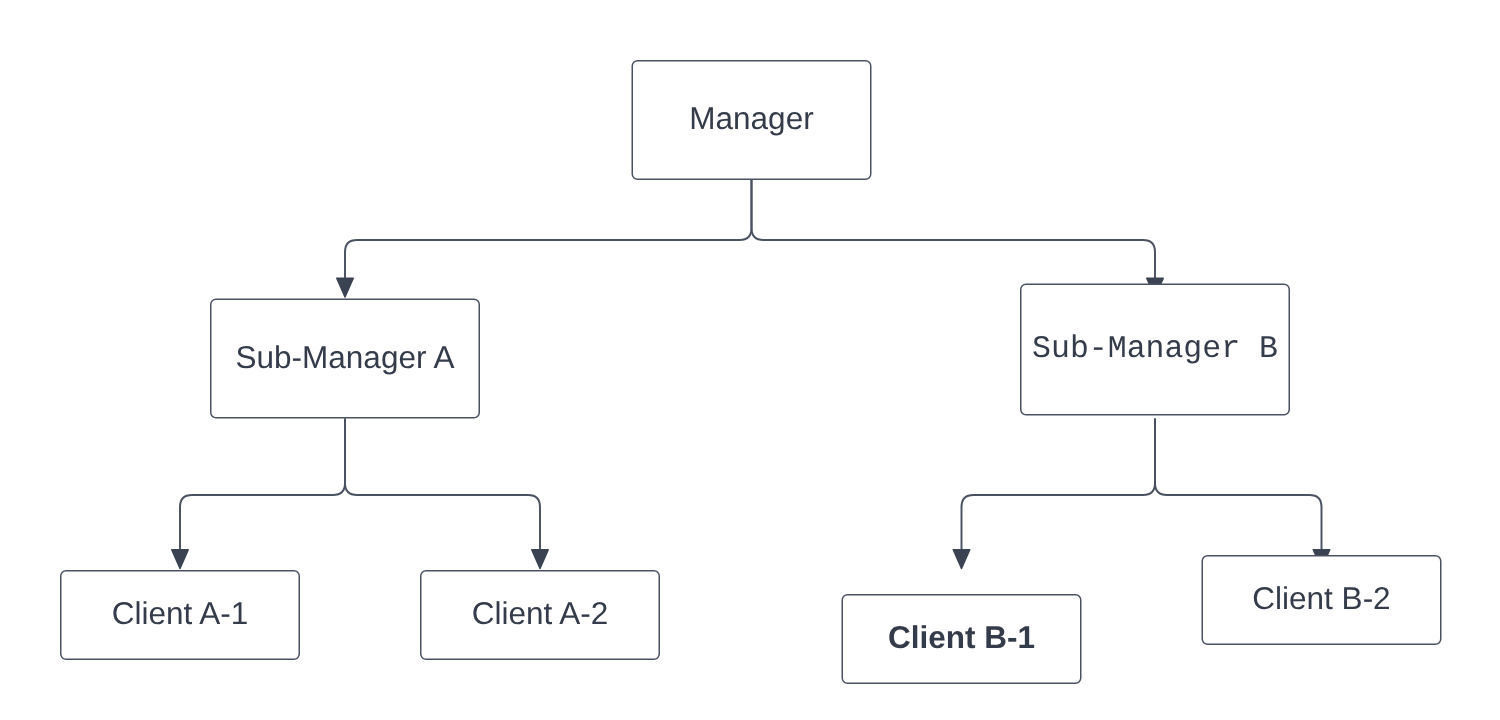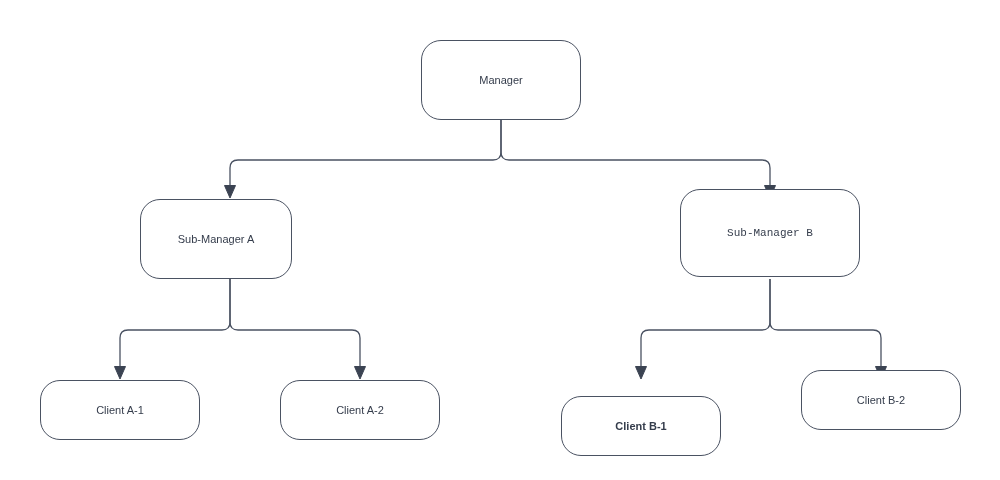--- a/index.html
+++ b/index.html
@@ -32,31 +32,31 @@
     fill: #3b4352;
     stroke: #3b4352;
     stroke-width: 1;
     stroke-linejoin: round;
   }
   .node {
     position: absolute;
     box-sizing: border-box;
     background: #ffffff;
     border: 1px solid #4a5262;
-    border-radius: 20px;
+    border-radius: 4px;
     display: flex;
     align-items: center;
     justify-content: center;
-    font-size: 11px;
+    font-size: 21px;
     color: #343c4b;
     text-align: center;
     cursor: default;
   }
   .node-manager   { left: 421px; top: 40px;  width: 160px; height: 80px; }
-  .node-sub-a     { left: 140px; top: 199px; width: 152px; height: 80px; }
+  .node-sub-a     { left: 140px; top: 199px; width: 180px; height: 80px; }
   .node-sub-b     { left: 680px; top: 189px; width: 180px; height: 88px; font-family: Liberation Mono, monospace; }
   .node-client-a1 { left: 40px;  top: 380px; width: 160px; height: 60px; }
   .node-client-a2 { left: 280px; top: 380px; width: 160px; height: 60px; align-items: center; }
   .node-client-b1 { left: 561px; top: 396px; width: 160px; height: 60px; font-weight: bold; }
   .node-client-b2 { left: 801px; top: 370px; width: 160px; height: 60px; }
 </style>
 </head>
 <body>
 
 <div class="canvas">

